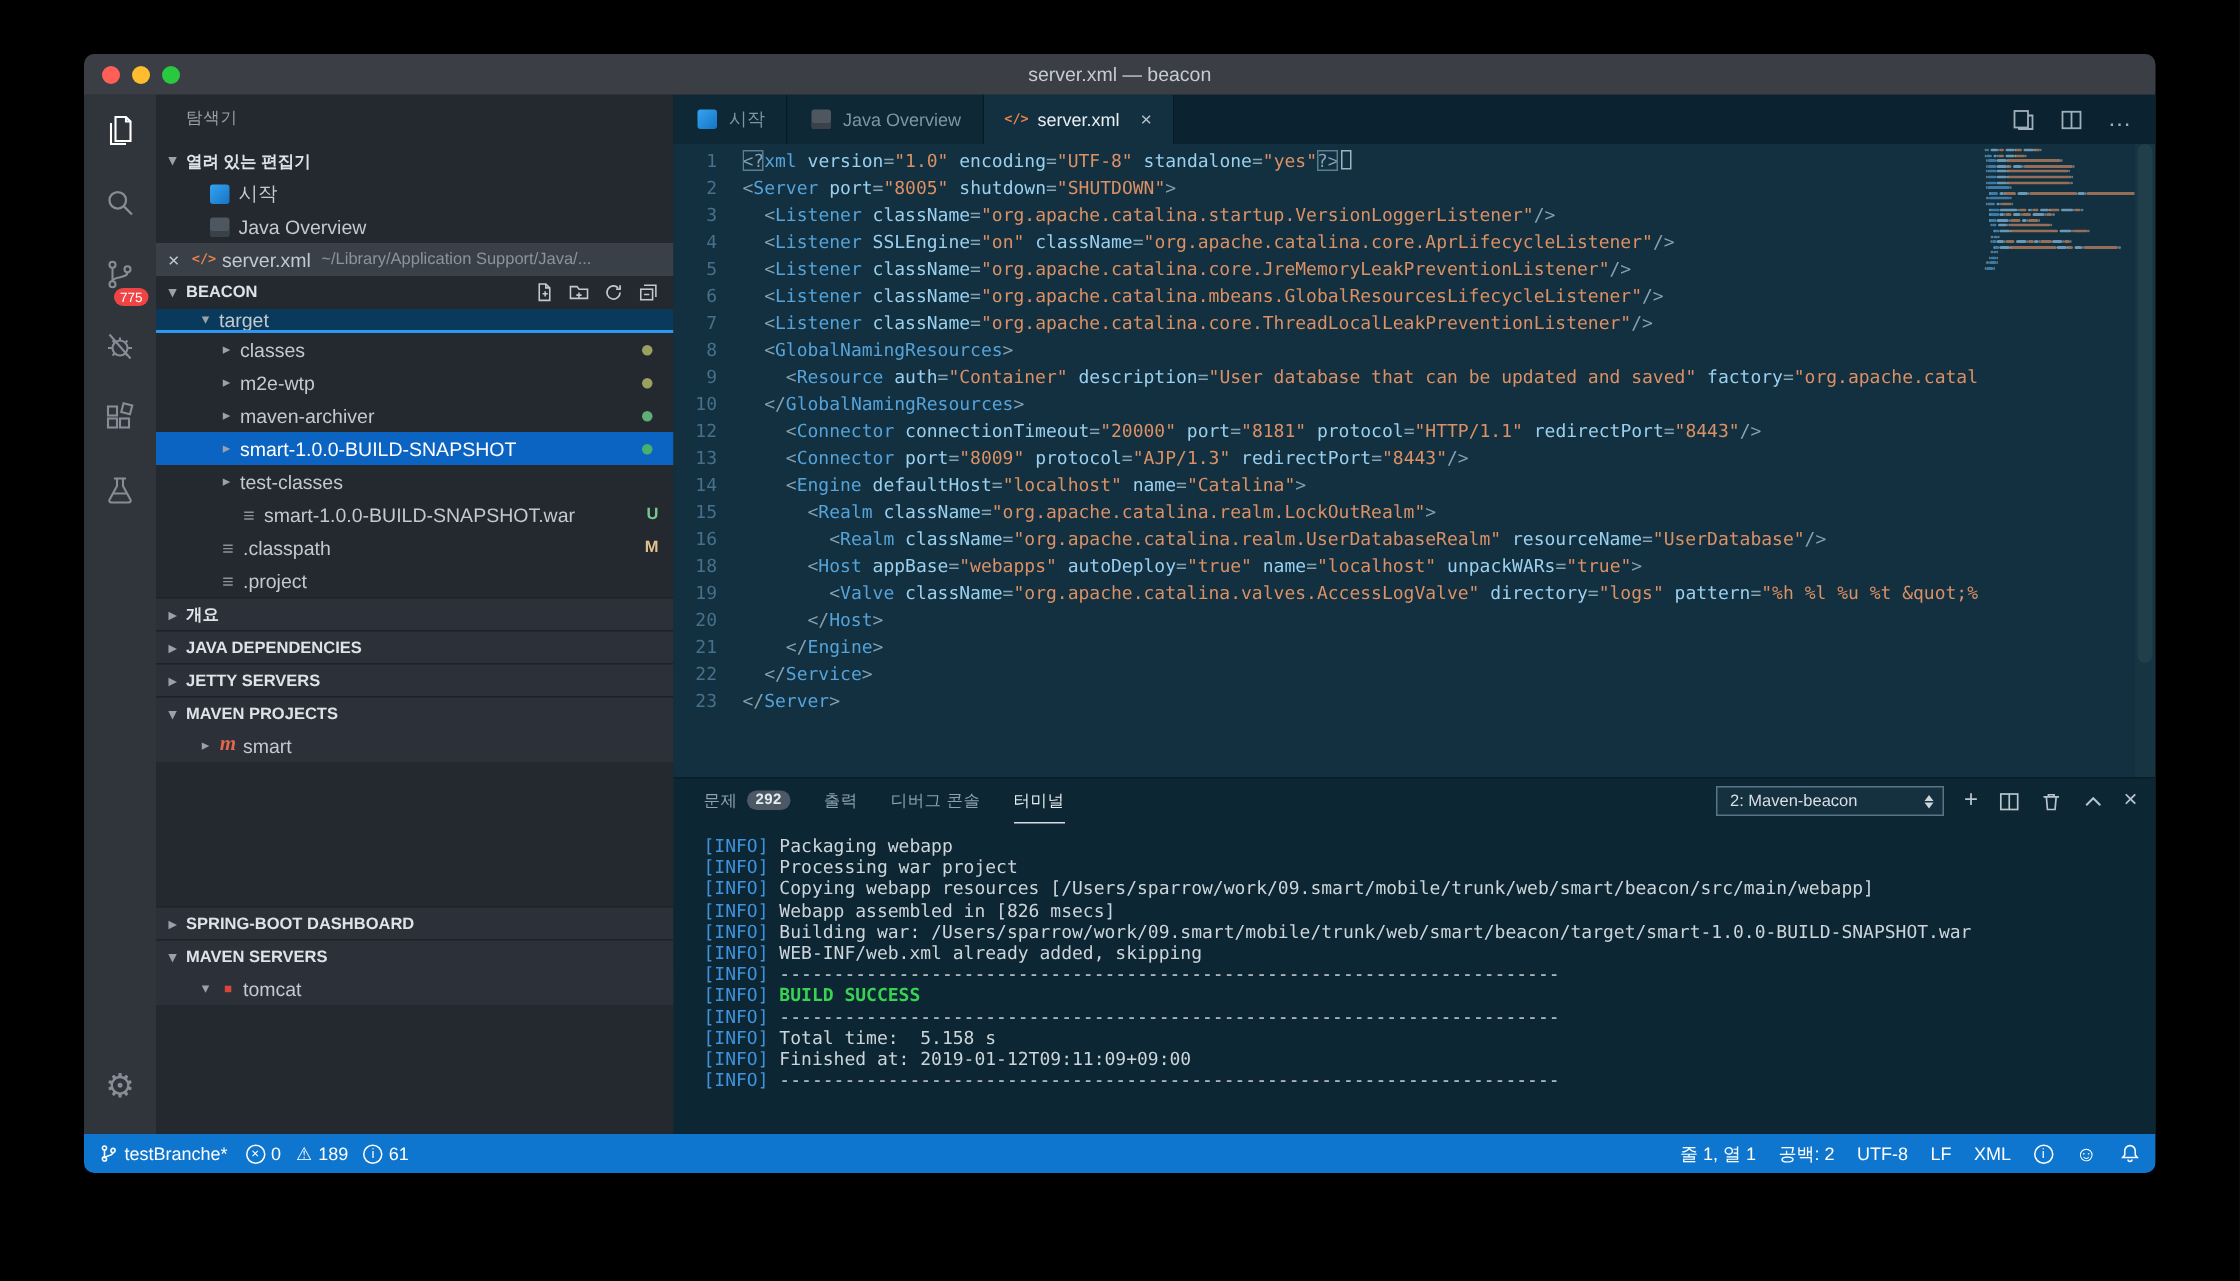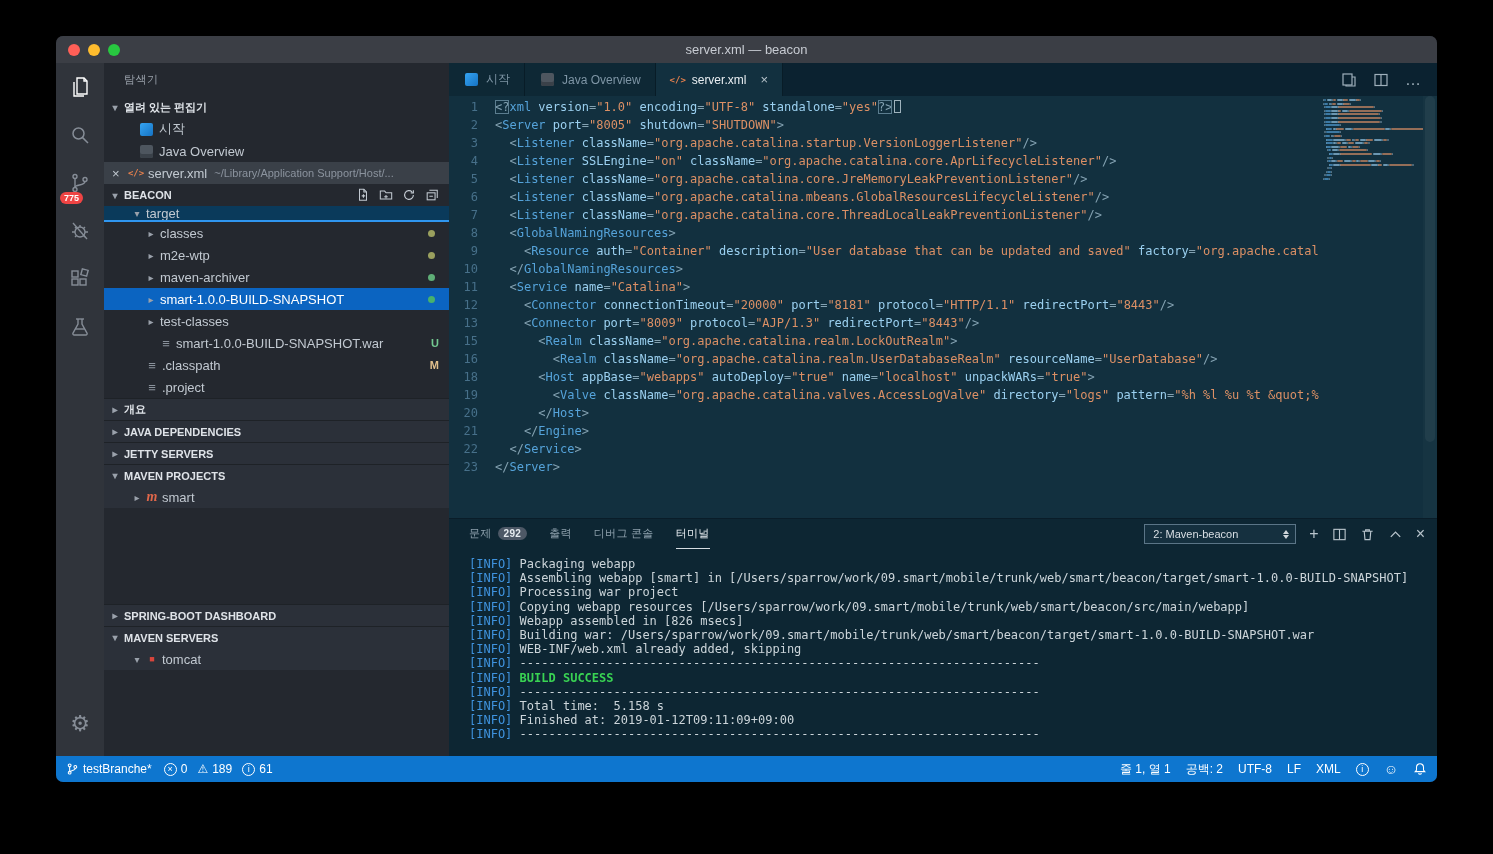--- a/index.html
+++ b/index.html
@@ -9,21 +9,21 @@
 .titlebar{height:27px;background:#3b3e45;display:flex;align-items:center;position:relative;flex:none}
 .traffic{display:flex;gap:8px;padding-left:12px;z-index:2}
 .tl{width:12px;height:12px;border-radius:50%;display:inline-block}
 .tl.red{background:#ff5f57}.tl.yellow{background:#febc2e}.tl.green{background:#28c840}
 .title{position:absolute;left:0;right:0;text-align:center;font-size:13px;color:#c7cbd2}
 .main{flex:1;display:flex;min-height:0}
 
 .activitybar{width:48px;background:#30343b;display:flex;flex-direction:column;justify-content:space-between;flex:none}
 .ab-item{height:48px;display:flex;align-items:center;justify-content:center;color:#868d97;position:relative;cursor:pointer}
 .ab-item.active{color:#fff}
-.ab-badge{position:absolute;right:21px;bottom:3px;background:#ef4444;color:#fff;font-size:9px;padding:1px 4px;border-radius:8px;font-weight:bold}
+.ab-badge{position:absolute;right:5px;bottom:3px;background:#ef4444;color:#fff;font-size:9px;padding:1px 4px;border-radius:8px;font-weight:normal}
 .ab-bottom{padding-bottom:8px}
 .gear{font-size:22px;line-height:1}
 
 .sidebar{width:345px;background:#24282f;flex:none;display:flex;flex-direction:column;font-size:13px;color:#c2c9d1;overflow:hidden}
 .sb-title{height:33px;line-height:33px;padding-left:20px;font-size:11px;color:#9aa1ab;letter-spacing:.5px;flex:none}
 .sb-section-header{height:22px;display:flex;align-items:center;font-size:11px;font-weight:bold;color:#dfe3e8;padding-left:4px;gap:2px;cursor:pointer;flex:none;white-space:nowrap}
 .chev{width:14px;text-align:center;font-size:10px;color:#9aa1ab;flex:none;font-style:normal}
 .sb-actions{margin-left:auto;display:flex;gap:9px;padding-right:10px;color:#c2c9d1;align-items:center}
 .sb-actions span{display:flex;cursor:pointer}
 .oe-row{height:22px;display:flex;align-items:center;padding-left:34px;position:relative;white-space:nowrap;cursor:pointer}
@@ -187,21 +187,21 @@
             <span class="oe-label">시작</span>
           </div>
           <div class="oe-row">
             <span class="fico fico-java"></span>
             <span class="oe-label">Java Overview</span>
           </div>
           <div class="oe-row active">
             <span class="oe-close">×</span>
             <span class="fico fico-xml">&lt;/&gt;</span>
             <span class="oe-label">server.xml</span>
-            <span class="oe-detail">~/Library/Application Support/Host/...</span>
+            <span class="oe-detail">~/Library/Application Support/Java/...</span>
           </div>
         </div>
 
       <div class="sb-section-header">
         <span class="chev">▾</span>
         <span>BEACON</span>
         <span class="sb-actions">
           <span>
               <svg width="14" height="14" viewBox="0 0 16 16" fill="none" stroke="currentColor" stroke-width="1.2">
                 <path d="M4 1.5h5l3 3V14H4z"></path>
@@ -356,23 +356,23 @@
             <div class="code-line"><span class="ln">1</span><span class="code-text"><span class="t-pub">&lt;?</span><span class="t-tg">xml</span><span class="t-at"> version</span><span class="t-pu">=</span><span class="t-st">"1.0"</span><span class="t-at"> encoding</span><span class="t-pu">=</span><span class="t-st">"UTF-8"</span><span class="t-at"> standalone</span><span class="t-pu">=</span><span class="t-st">"yes"</span><span class="t-pub">?&gt;</span><span class="cursor-box"></span></span></div>
             <div class="code-line"><span class="ln">2</span><span class="code-text"><span class="t-pu">&lt;</span><span class="t-tg">Server</span><span class="t-at"> port</span><span class="t-pu">=</span><span class="t-st">"8005"</span><span class="t-at"> shutdown</span><span class="t-pu">=</span><span class="t-st">"SHUTDOWN"</span><span class="t-pu">&gt;</span></span></div>
             <div class="code-line"><span class="ln">3</span><span class="code-text"><span class="t-pu">  &lt;</span><span class="t-tg">Listener</span><span class="t-at"> className</span><span class="t-pu">=</span><span class="t-st">"org.apache.catalina.startup.VersionLoggerListener"</span><span class="t-pu">/&gt;</span></span></div>
             <div class="code-line"><span class="ln">4</span><span class="code-text"><span class="t-pu">  &lt;</span><span class="t-tg">Listener</span><span class="t-at"> SSLEngine</span><span class="t-pu">=</span><span class="t-st">"on"</span><span class="t-at"> className</span><span class="t-pu">=</span><span class="t-st">"org.apache.catalina.core.AprLifecycleListener"</span><span class="t-pu">/&gt;</span></span></div>
             <div class="code-line"><span class="ln">5</span><span class="code-text"><span class="t-pu">  &lt;</span><span class="t-tg">Listener</span><span class="t-at"> className</span><span class="t-pu">=</span><span class="t-st">"org.apache.catalina.core.JreMemoryLeakPreventionListener"</span><span class="t-pu">/&gt;</span></span></div>
             <div class="code-line"><span class="ln">6</span><span class="code-text"><span class="t-pu">  &lt;</span><span class="t-tg">Listener</span><span class="t-at"> className</span><span class="t-pu">=</span><span class="t-st">"org.apache.catalina.mbeans.GlobalResourcesLifecycleListener"</span><span class="t-pu">/&gt;</span></span></div>
             <div class="code-line"><span class="ln">7</span><span class="code-text"><span class="t-pu">  &lt;</span><span class="t-tg">Listener</span><span class="t-at"> className</span><span class="t-pu">=</span><span class="t-st">"org.apache.catalina.core.ThreadLocalLeakPreventionListener"</span><span class="t-pu">/&gt;</span></span></div>
             <div class="code-line"><span class="ln">8</span><span class="code-text"><span class="t-pu">  &lt;</span><span class="t-tg">GlobalNamingResources</span><span class="t-pu">&gt;</span></span></div>
             <div class="code-line"><span class="ln">9</span><span class="code-text"><span class="t-pu">    &lt;</span><span class="t-tg">Resource</span><span class="t-at"> auth</span><span class="t-pu">=</span><span class="t-st">"Container"</span><span class="t-at"> description</span><span class="t-pu">=</span><span class="t-st">"User database that can be updated and saved"</span><span class="t-at"> factory</span><span class="t-pu">=</span><span class="t-st">"org.apache.catalina.users.MemoryUserDatabaseFactory"</span></span></div>
             <div class="code-line"><span class="ln">10</span><span class="code-text"><span class="t-pu">  &lt;/</span><span class="t-tg">GlobalNamingResources</span><span class="t-pu">&gt;</span></span></div>
-            <div class="code-line"><span class="ln">11</span><span class="code-text"><span class="t-pu">  &lt;</span><span class="t-tg">Service</span><span class="t-at"> name</span><span class="t-pu">=</span><span class="t-st">"Catalina"</span><span class="t-pu">&gt;</span></span></div>
             <div class="code-line"><span class="ln">12</span><span class="code-text"><span class="t-pu">    &lt;</span><span class="t-tg">Connector</span><span class="t-at"> connectionTimeout</span><span class="t-pu">=</span><span class="t-st">"20000"</span><span class="t-at"> port</span><span class="t-pu">=</span><span class="t-st">"8181"</span><span class="t-at"> protocol</span><span class="t-pu">=</span><span class="t-st">"HTTP/1.1"</span><span class="t-at"> redirectPort</span><span class="t-pu">=</span><span class="t-st">"8443"</span><span class="t-pu">/&gt;</span></span></div>
             <div class="code-line"><span class="ln">13</span><span class="code-text"><span class="t-pu">    &lt;</span><span class="t-tg">Connector</span><span class="t-at"> port</span><span class="t-pu">=</span><span class="t-st">"8009"</span><span class="t-at"> protocol</span><span class="t-pu">=</span><span class="t-st">"AJP/1.3"</span><span class="t-at"> redirectPort</span><span class="t-pu">=</span><span class="t-st">"8443"</span><span class="t-pu">/&gt;</span></span></div>
+            <div class="code-line"><span class="ln">14</span><span class="code-text"><span class="t-pu">    &lt;</span><span class="t-tg">Engine</span><span class="t-at"> defaultHost</span><span class="t-pu">=</span><span class="t-st">"localhost"</span><span class="t-at"> name</span><span class="t-pu">=</span><span class="t-st">"Catalina"</span><span class="t-pu">&gt;</span></span></div>
             <div class="code-line"><span class="ln">15</span><span class="code-text"><span class="t-pu">      &lt;</span><span class="t-tg">Realm</span><span class="t-at"> className</span><span class="t-pu">=</span><span class="t-st">"org.apache.catalina.realm.LockOutRealm"</span><span class="t-pu">&gt;</span></span></div>
             <div class="code-line"><span class="ln">16</span><span class="code-text"><span class="t-pu">        &lt;</span><span class="t-tg">Realm</span><span class="t-at"> className</span><span class="t-pu">=</span><span class="t-st">"org.apache.catalina.realm.UserDatabaseRealm"</span><span class="t-at"> resourceName</span><span class="t-pu">=</span><span class="t-st">"UserDatabase"</span><span class="t-pu">/&gt;</span></span></div>
             <div class="code-line"><span class="ln">18</span><span class="code-text"><span class="t-pu">      &lt;</span><span class="t-tg">Host</span><span class="t-at"> appBase</span><span class="t-pu">=</span><span class="t-st">"webapps"</span><span class="t-at"> autoDeploy</span><span class="t-pu">=</span><span class="t-st">"true"</span><span class="t-at"> name</span><span class="t-pu">=</span><span class="t-st">"localhost"</span><span class="t-at"> unpackWARs</span><span class="t-pu">=</span><span class="t-st">"true"</span><span class="t-pu">&gt;</span></span></div>
             <div class="code-line"><span class="ln">19</span><span class="code-text"><span class="t-pu">        &lt;</span><span class="t-tg">Valve</span><span class="t-at"> className</span><span class="t-pu">=</span><span class="t-st">"org.apache.catalina.valves.AccessLogValve"</span><span class="t-at"> directory</span><span class="t-pu">=</span><span class="t-st">"logs"</span><span class="t-at"> pattern</span><span class="t-pu">=</span><span class="t-st">"%h %l %u %t &amp;quot;%r&amp;quot; %s %b"</span></span></div>
             <div class="code-line"><span class="ln">20</span><span class="code-text"><span class="t-pu">      &lt;/</span><span class="t-tg">Host</span><span class="t-pu">&gt;</span></span></div>
             <div class="code-line"><span class="ln">21</span><span class="code-text"><span class="t-pu">    &lt;/</span><span class="t-tg">Engine</span><span class="t-pu">&gt;</span></span></div>
             <div class="code-line"><span class="ln">22</span><span class="code-text"><span class="t-pu">  &lt;/</span><span class="t-tg">Service</span><span class="t-pu">&gt;</span></span></div>
             <div class="code-line"><span class="ln">23</span><span class="code-text"><span class="t-pu">&lt;/</span><span class="t-tg">Server</span><span class="t-pu">&gt;</span></span></div>
           </div>
         <div class="minimap" id="minimap">
@@ -443,21 +443,20 @@
             <span class="picon">
                 <svg width="15" height="15" viewBox="0 0 16 16" fill="none" stroke="currentColor" stroke-width="1.4">
                   <path d="M3 10.5L8 5.5l5 5"></path>
                 </svg>
               </span>
             <span class="picon">×</span>
           </div>
         </div>
         <div class="terminal" id="terminal">
             <div class="tline"><span class="t-i">[INFO] </span><span class="t-t">Packaging webapp</span></div>
-            <div class="tline"><span class="t-i">[INFO] </span><span class="t-t">Assembling webapp [smart] in [/Users/sparrow/work/09.smart/mobile/trunk/web/smart/beacon/target/smart-1.0.0-BUILD-SNAPSHOT]</span></div>
             <div class="tline"><span class="t-i">[INFO] </span><span class="t-t">Processing war project</span></div>
             <div class="tline"><span class="t-i">[INFO] </span><span class="t-t">Copying webapp resources [/Users/sparrow/work/09.smart/mobile/trunk/web/smart/beacon/src/main/webapp]</span></div>
             <div class="tline"><span class="t-i">[INFO] </span><span class="t-t">Webapp assembled in [826 msecs]</span></div>
             <div class="tline"><span class="t-i">[INFO] </span><span class="t-t">Building war: /Users/sparrow/work/09.smart/mobile/trunk/web/smart/beacon/target/smart-1.0.0-BUILD-SNAPSHOT.war</span></div>
             <div class="tline"><span class="t-i">[INFO] </span><span class="t-t">WEB-INF/web.xml already added, skipping</span></div>
             <div class="tline"><span class="t-i">[INFO] </span><span class="t-t">------------------------------------------------------------------------</span></div>
             <div class="tline"><span class="t-i">[INFO] </span><span class="t-g">BUILD SUCCESS</span></div>
             <div class="tline"><span class="t-i">[INFO] </span><span class="t-t">------------------------------------------------------------------------</span></div>
             <div class="tline"><span class="t-i">[INFO] </span><span class="t-t">Total time:  5.158 s</span></div>
             <div class="tline"><span class="t-i">[INFO] </span><span class="t-t">Finished at: 2019-01-12T09:11:09+09:00</span></div>

